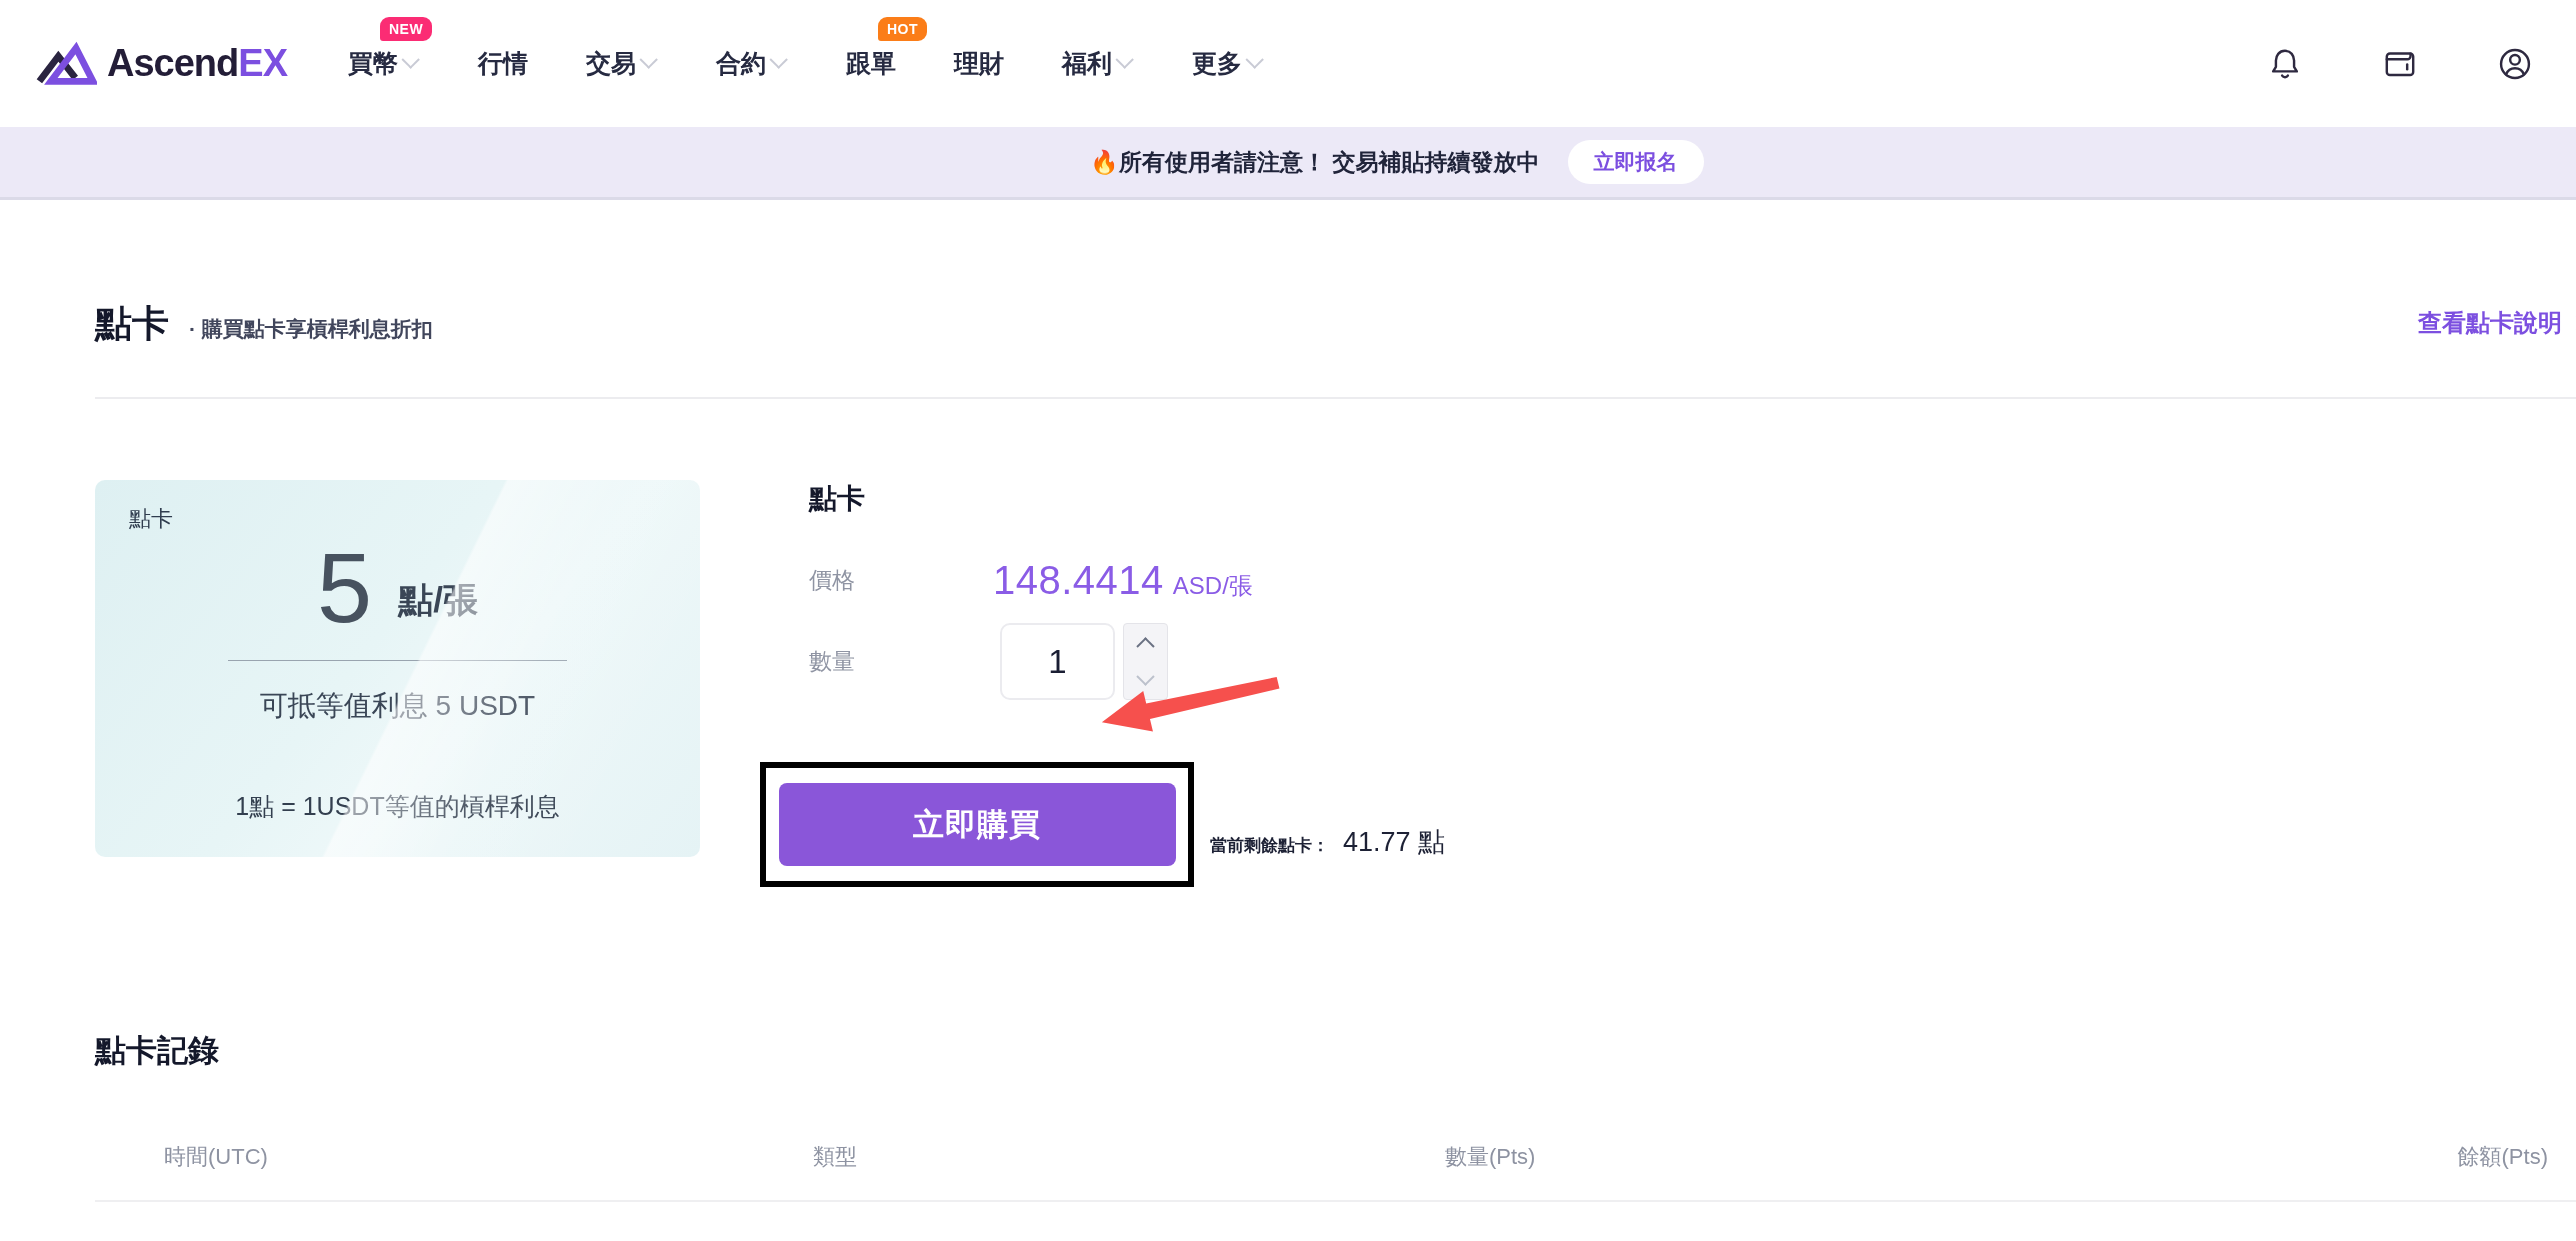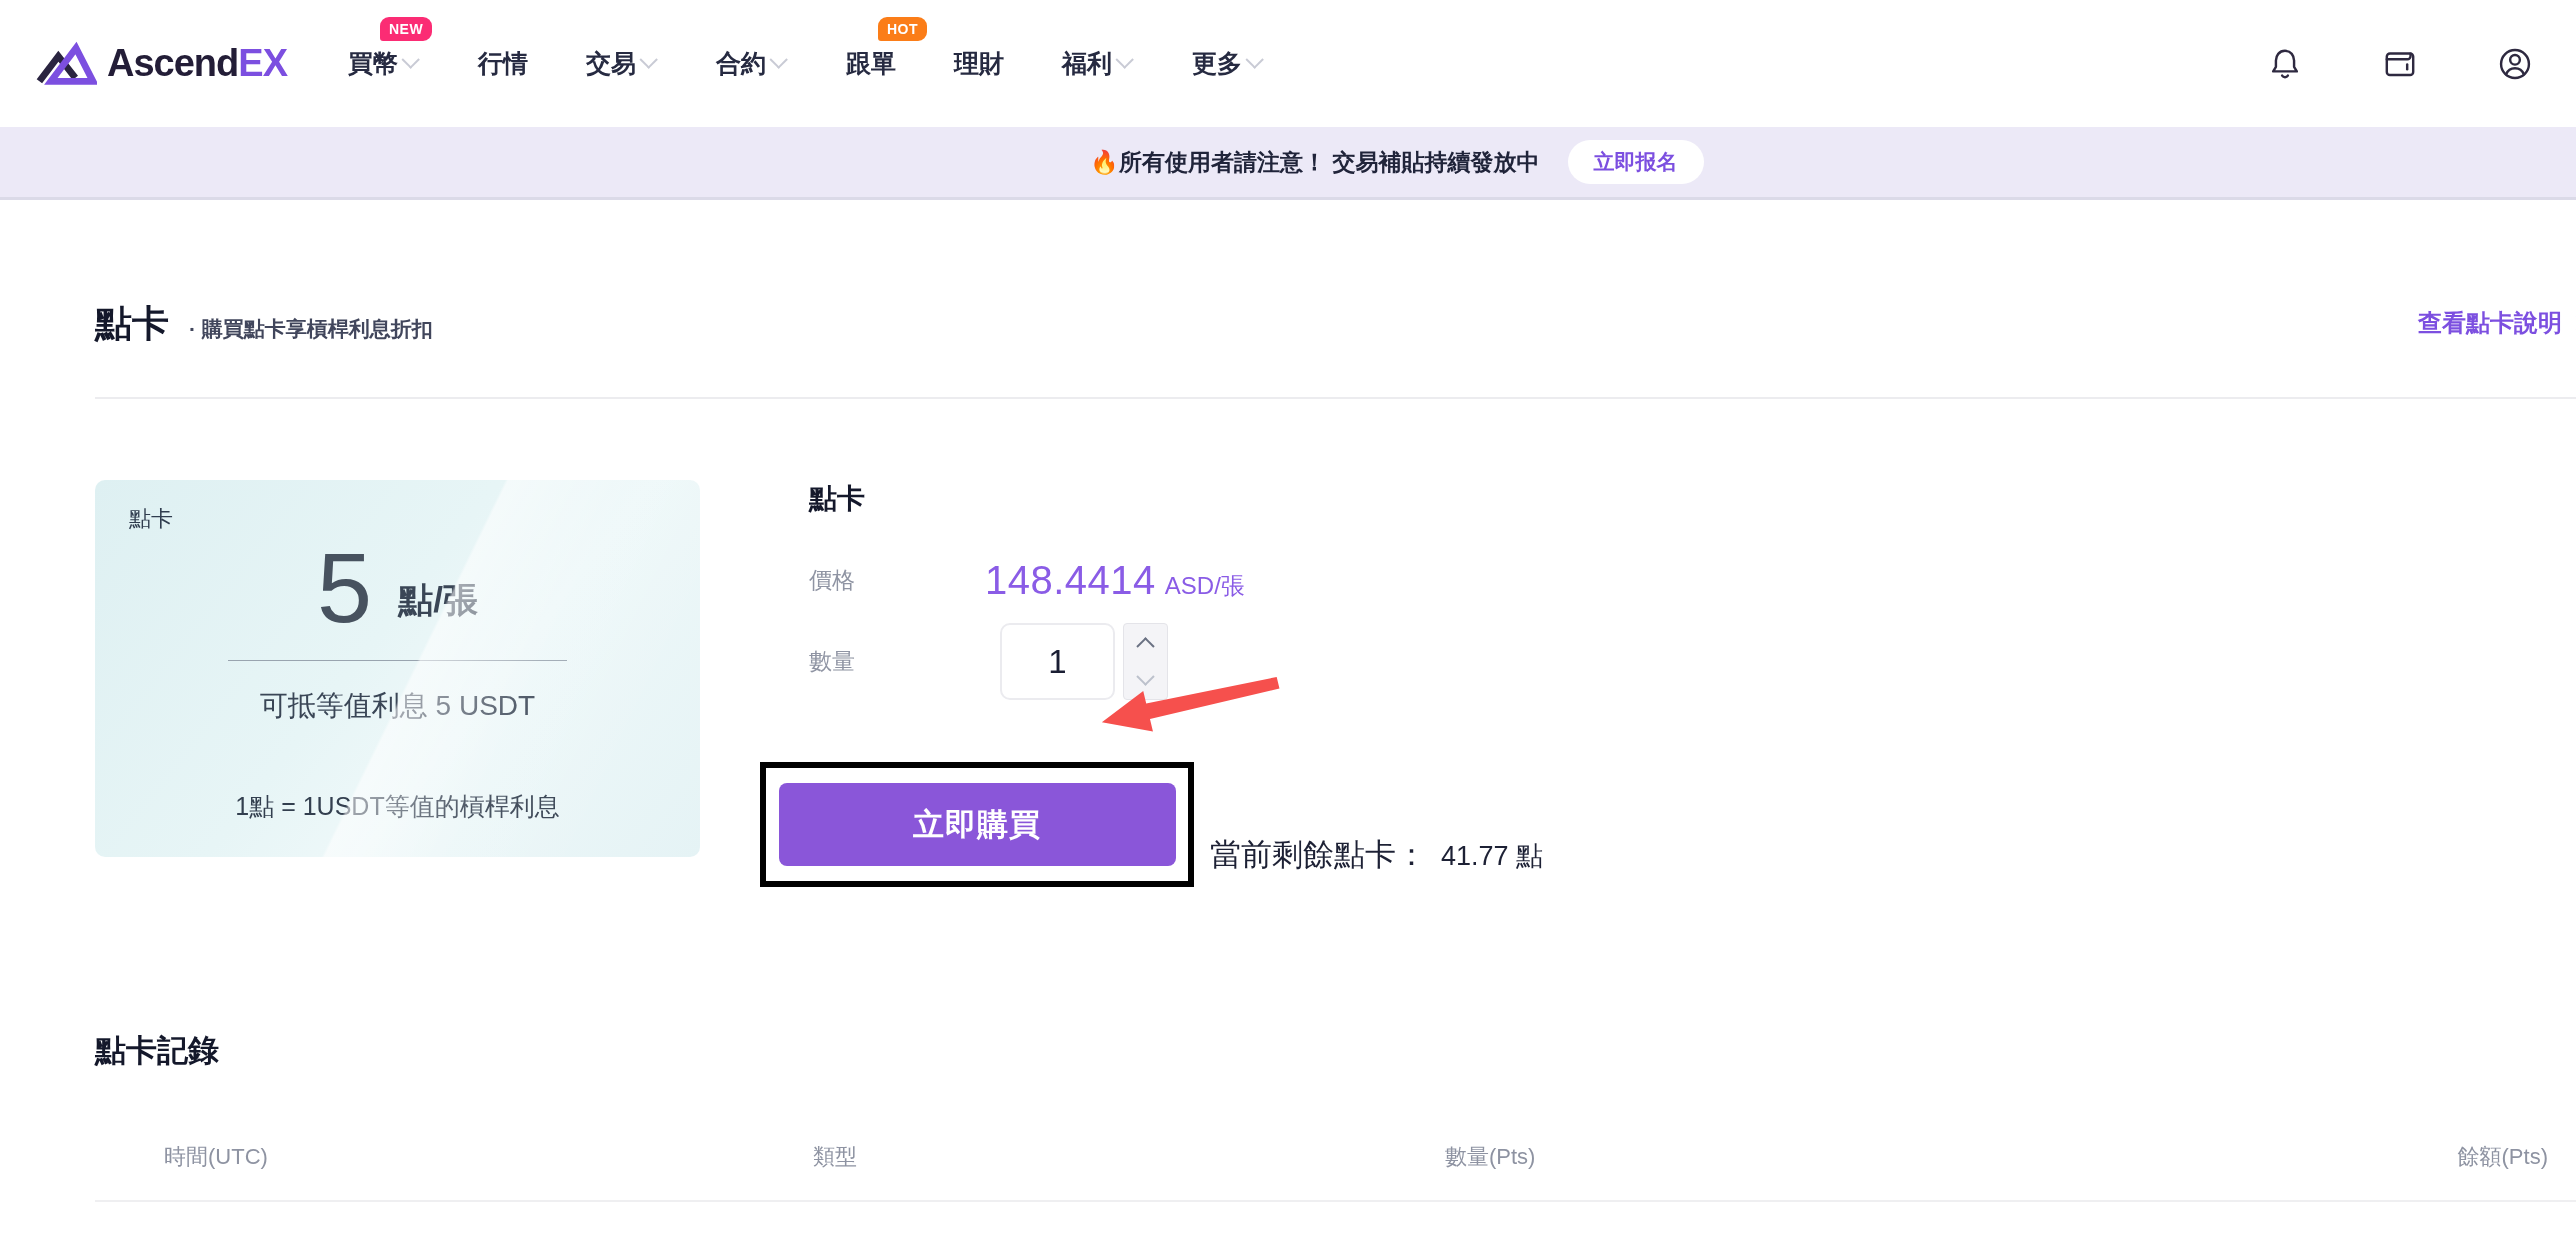--- a/index.html
+++ b/index.html
@@ -92,21 +92,21 @@
   .card-main { display: flex; justify-content: center; align-items: flex-end; margin-top: 2px; gap: 26px; }
   .card-value { font-size: 99px; font-weight: 400; color: #47525f; line-height: 1.05; }
   .card-unit { font-size: 35px; font-weight: 700; color: #3a4656; margin-bottom: 16px; }
   .card-divider { width: 339px; height: 1px; background: #99a4af; margin: 20px auto 0; }
   .card-line1 { text-align: center; font-size: 28px; color: #3a4656; margin-top: 26px; }
   .card-line2 { text-align: center; font-size: 25px; color: #333f4f; margin-top: 65px; }
 
   .buy-col { padding-top: 0; }
   .buy-heading { font-size: 28px; font-weight: 700; color: #14182b; }
   .field-row { display: flex; align-items: center; }
-  .row-price { margin-top: 40px; }
+  .row-price { margin-top: 40px; gap: 8px; }
   .row-balance { margin-top: 34px; }
   .row-qty { margin-top: 20px; }
   .field-label { width: 176px; font-size: 23px; color: #8f94a3; flex: none; }
   .price-value { font-size: 40px; color: #8a5ce6; letter-spacing: 0.5px; }
   .price-unit { font-size: 24px; color: #8a5ce6; margin-left: 9px; }
   .price-wrap { display: flex; align-items: baseline; }
   .balance-value { font-size: 25px; color: #20243a; }
 
   .qty-group { display: flex; align-items: center; margin-left: 15px; }
   .qty-input {
@@ -131,21 +131,21 @@
     border: 6px solid #000000; background: #fff;
     display: flex; align-items: center; justify-content: center;
     z-index: 3;
   }
   .buy-button {
     width: 397px; height: 83px; border: none; border-radius: 8px;
     background: #8a56d9; color: #fff; font-size: 31px; font-weight: 600;
     cursor: pointer; font-family: inherit; letter-spacing: 1px;
   }
   .remaining { position: absolute; left: 1115px; top: 337px; display: flex; align-items: baseline; }
-  .remaining-label { font-size: 31px; font-weight: 400; color: #1d2135; margin-top: 17px; }
+  .remaining-label { font-size: 17px; font-weight: 700; color: #1d2135; margin-top: 17px; }
   .remaining-value { font-size: 27px; font-weight: 500; color: #1d2135; margin-left: 14px; }
 
   
   .records { margin-top: 141px; }
   .records-title { font-size: 31px; font-weight: 800; color: #14182b; }
   .records-header {
     margin-top: 70px;
     display: grid;
     grid-template-columns: 649px 632px 1fr auto;
     padding: 0 28px 0 69px;

